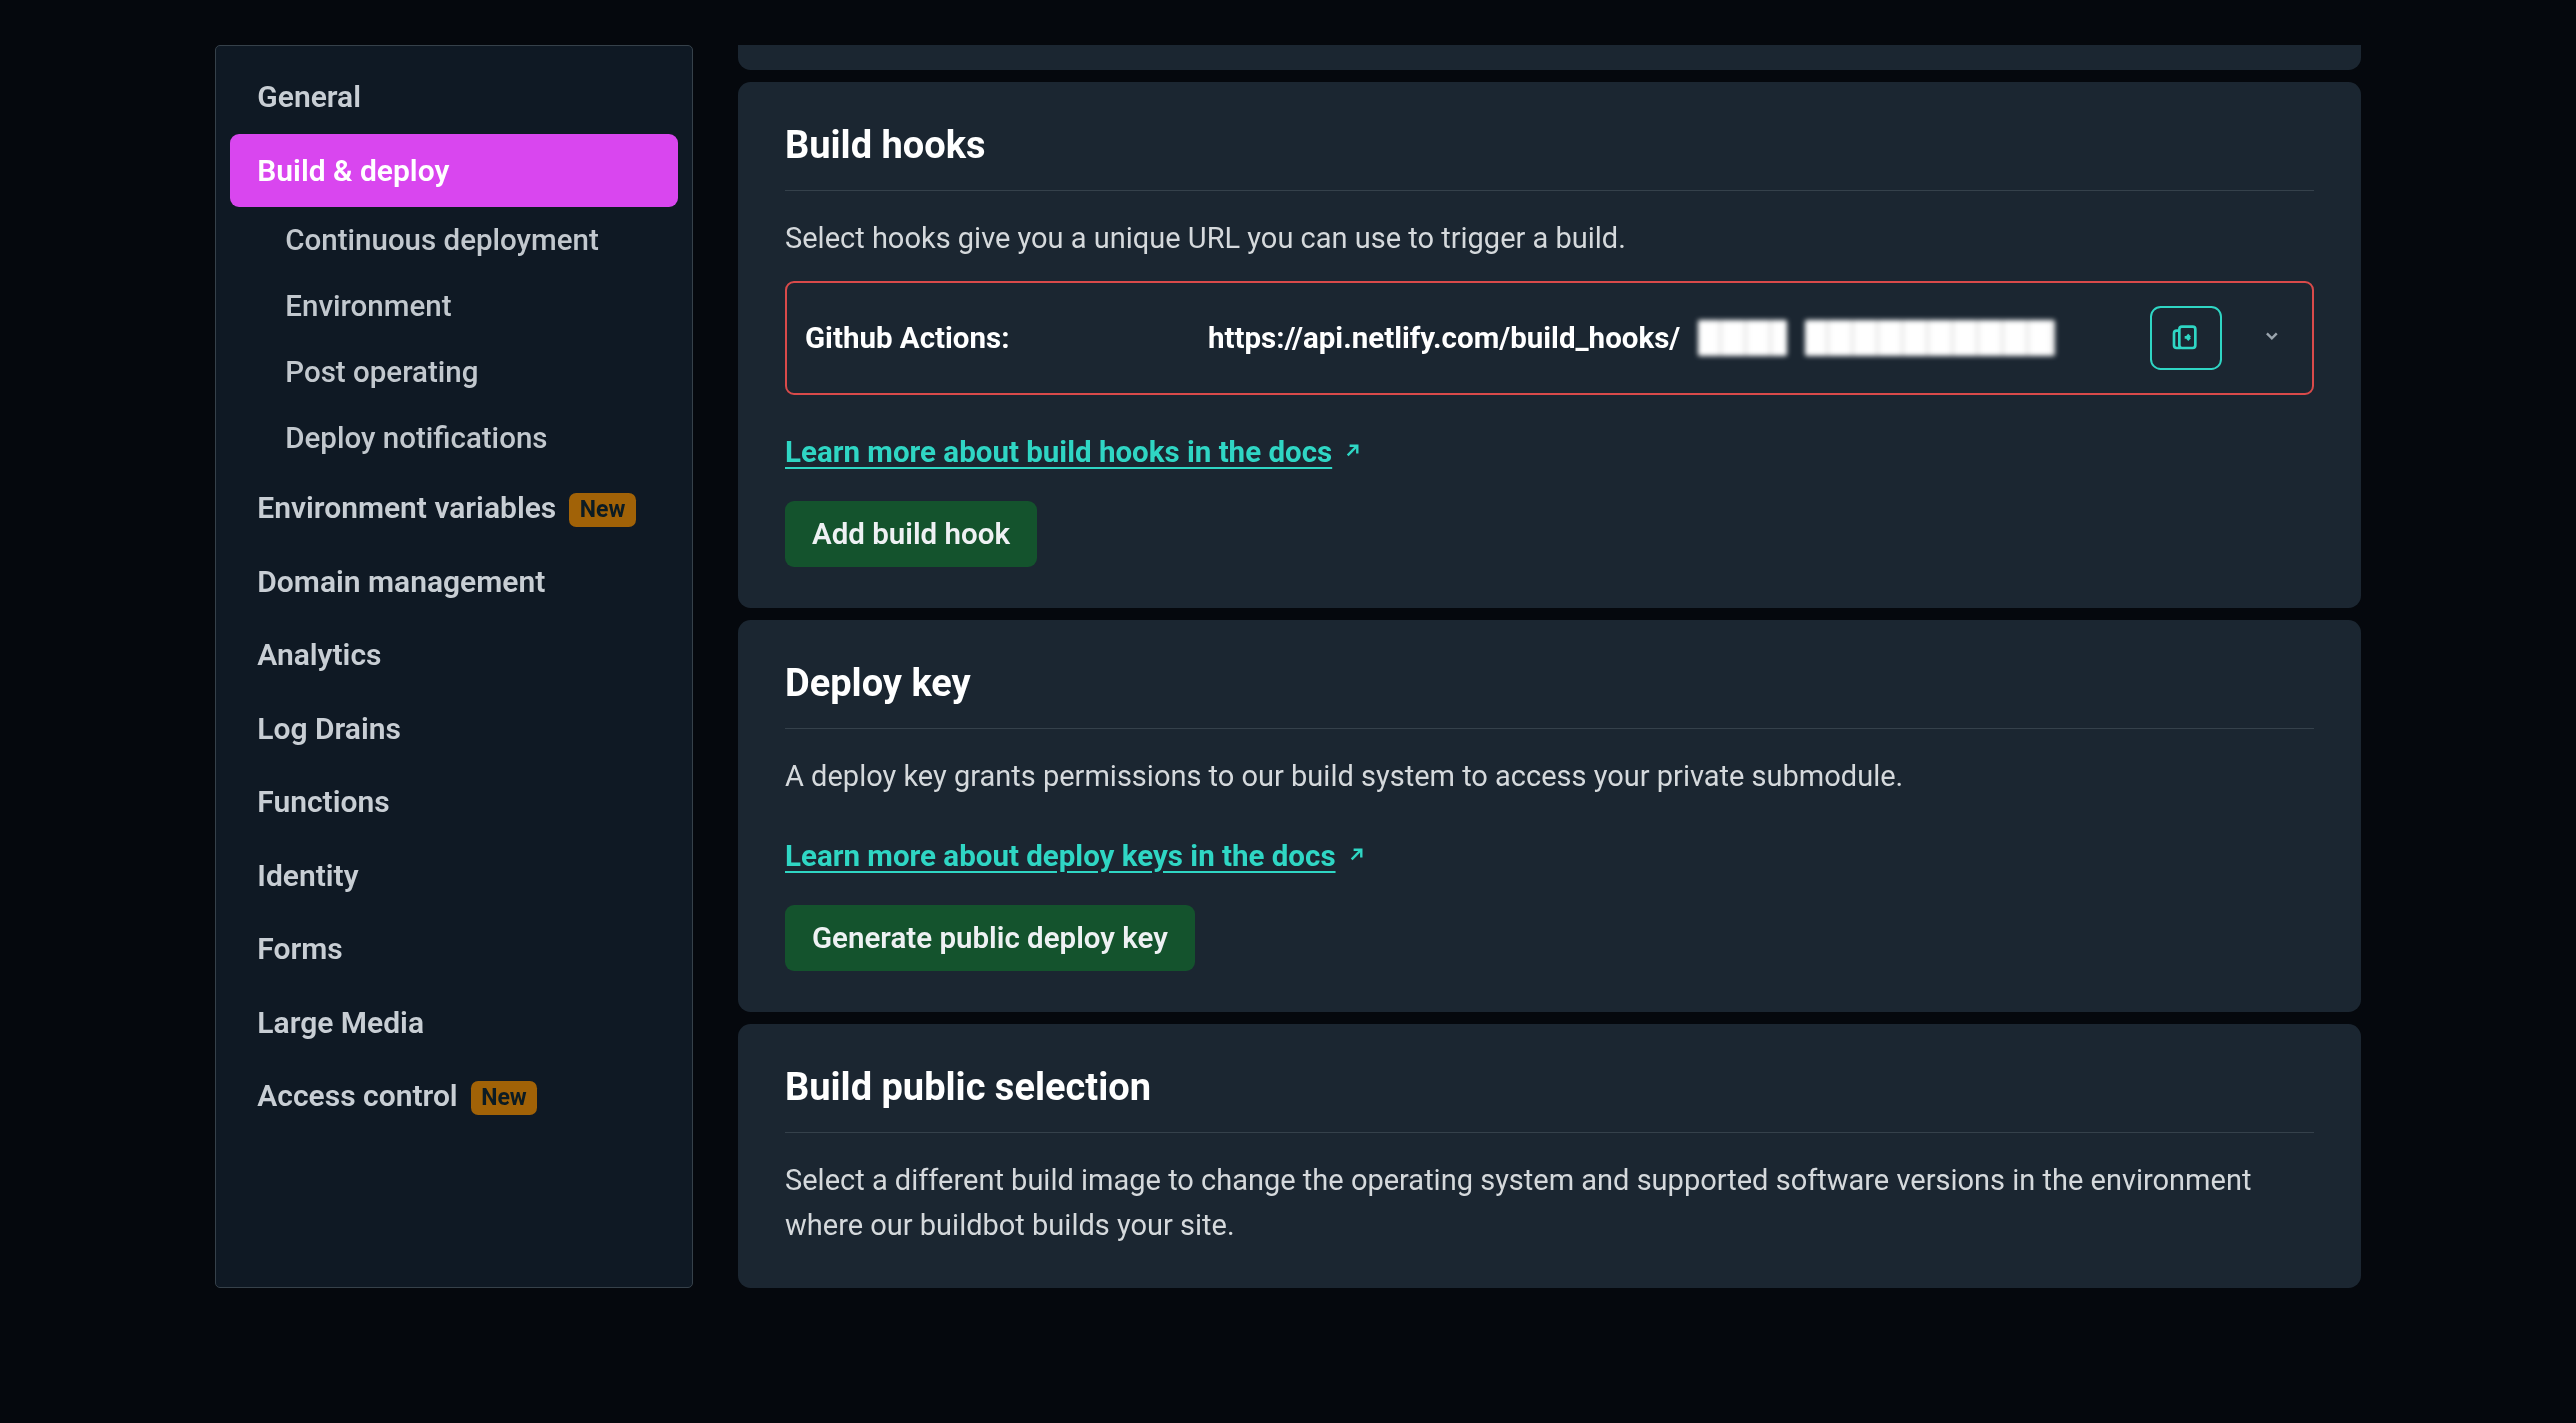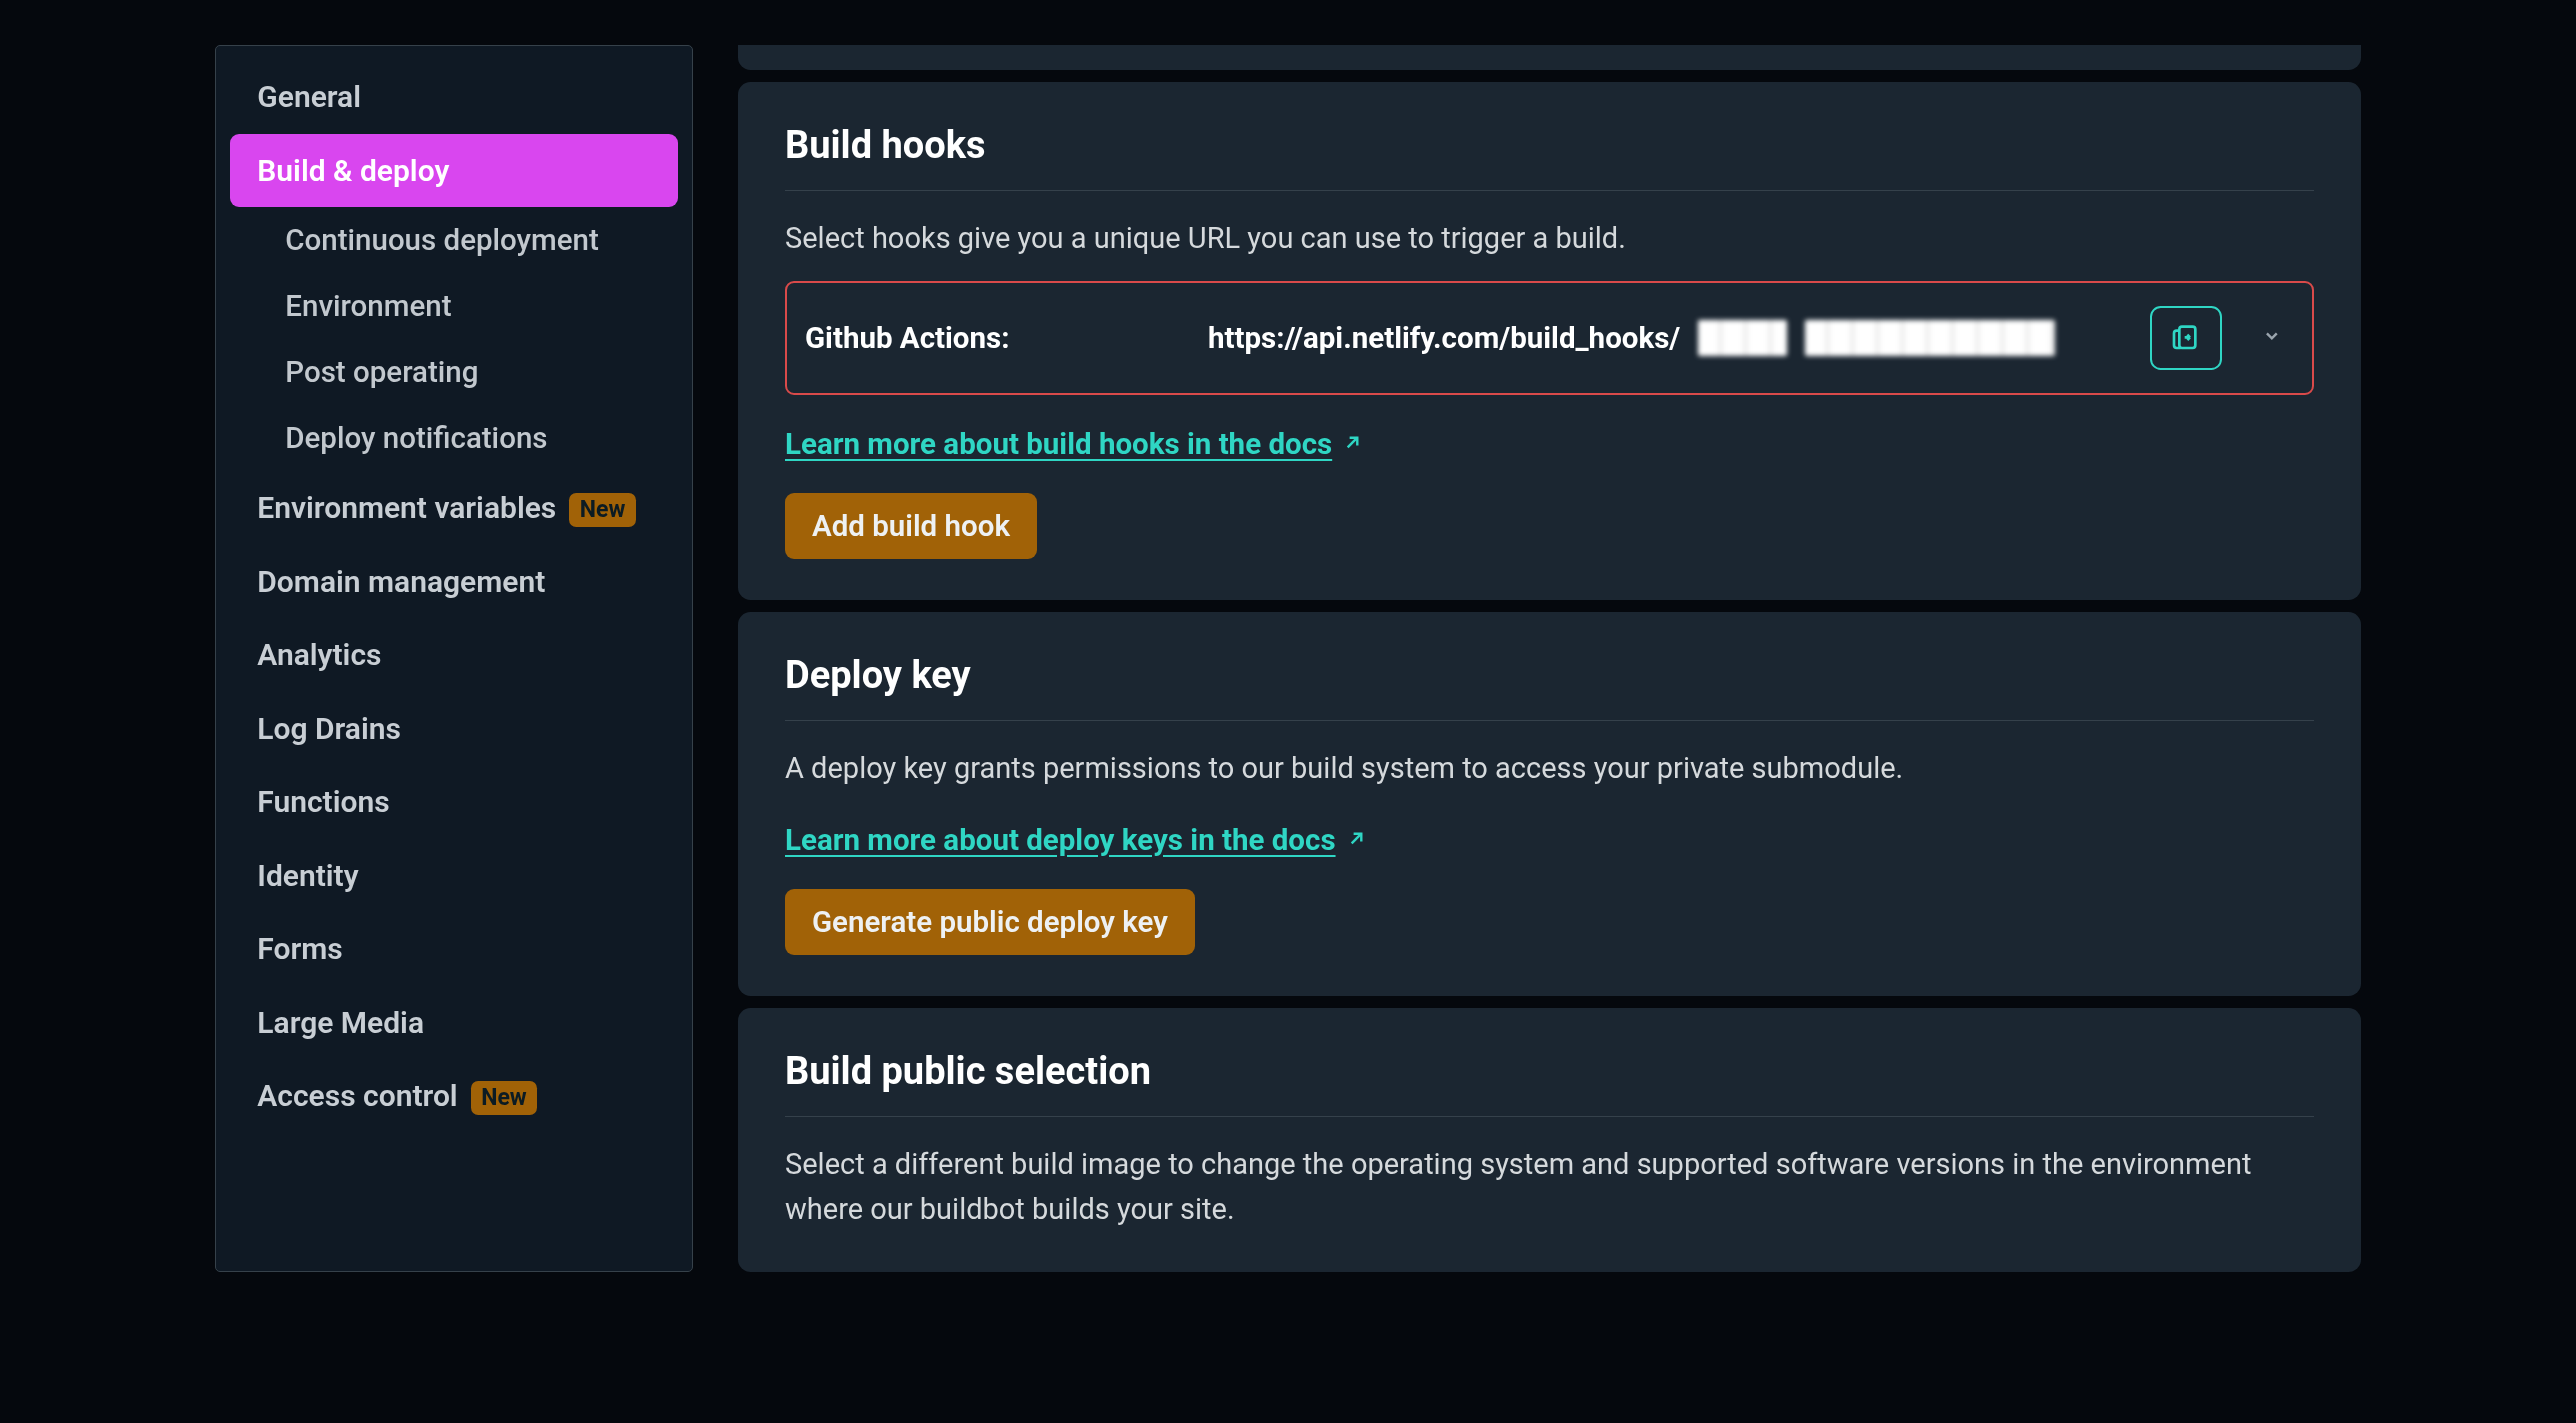--- a/index.html
+++ b/index.html
@@ -136,27 +136,27 @@
 
 .doc-link {
   display: inline-flex;
   align-items: center;
   gap: 9px;
   color: #2fd6c4;
   font-size: 29.5px;
   font-weight: 700;
   text-decoration: underline;
   text-underline-offset: 4.5px;
-  margin-top: 32px;
+  margin-top: 40px;
 }
 .doc-link svg { width: 23px; height: 23px; stroke: #2fd6c4; fill: none; stroke-width: 2.5; }
 
 .action-btn {
   display: inline-block;
-  background: #a16207;
+  background: #14532d;
   color: #eef1f3;
   font-size: 29.5px;
   font-weight: 600;
   padding: 16px 27px;
   border-radius: 9px;
   margin-top: 32px;
   cursor: pointer;
 }
 </style>
 </head>

